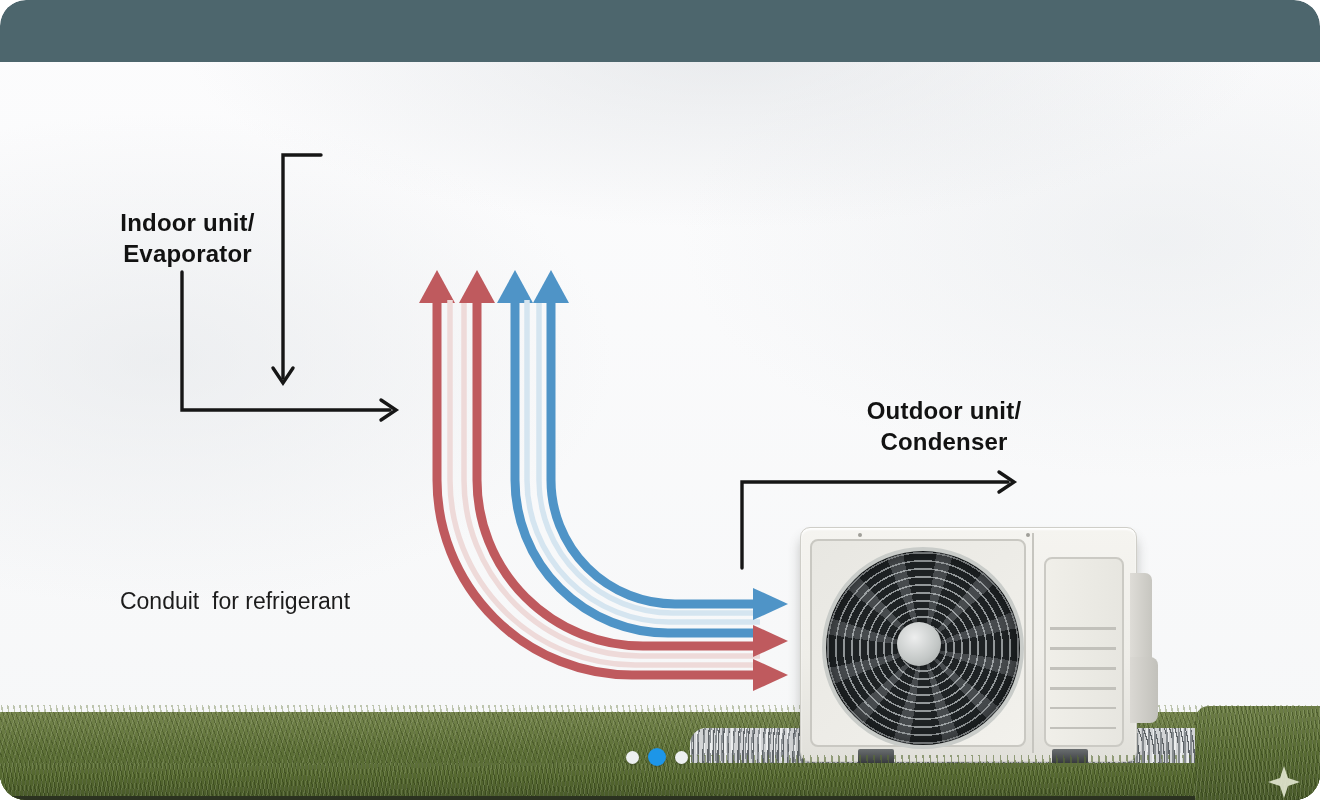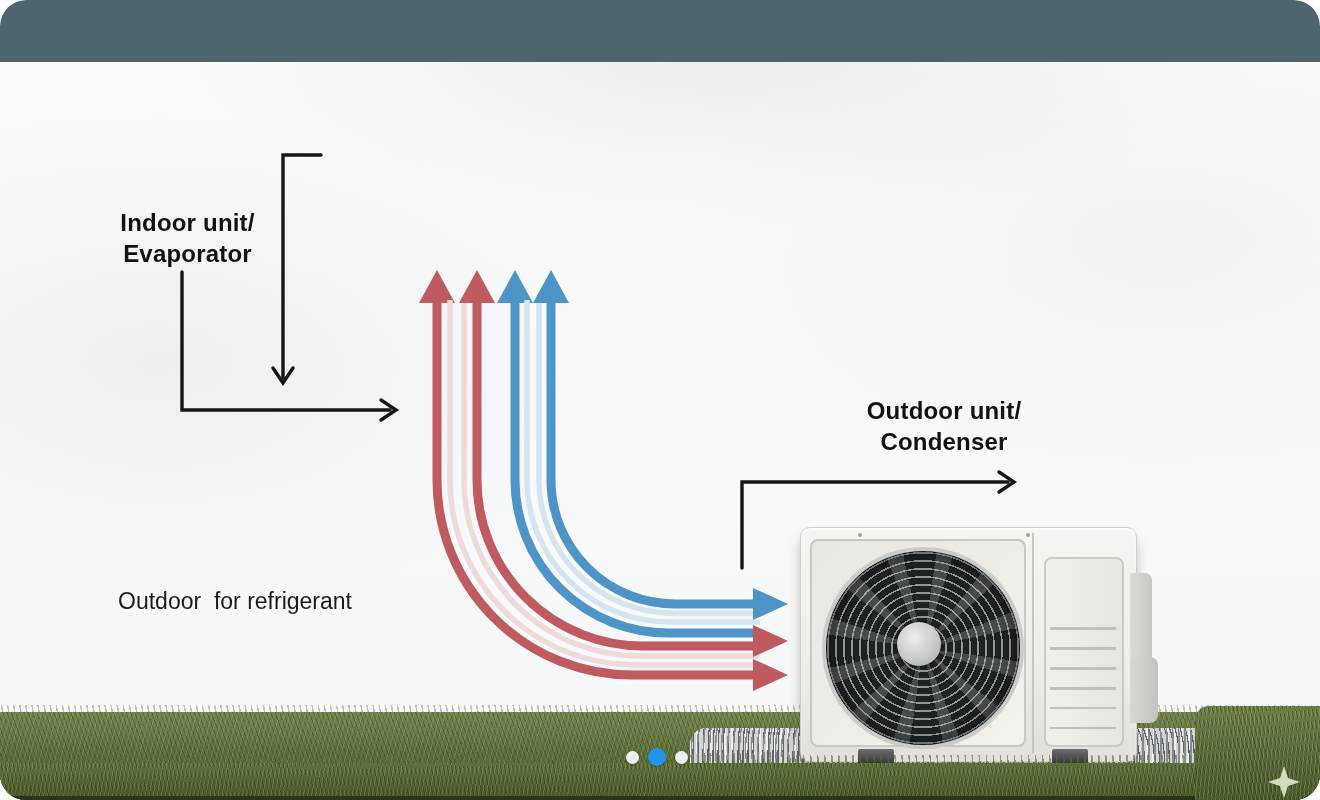--- a/index.html
+++ b/index.html
@@ -172,21 +172,21 @@
 
   <div class="lbl bold" id="indoor-label">
     <div>Indoor unit/</div>
     <div>Evaporator</div>
   </div>
   <div class="lbl bold" id="outdoor-label">
     <div>Outdoor unit/</div>
     <div>Condenser</div>
   </div>
   <div class="lbl reg" id="conduit-label">
-    <div>Outdoor  for refrigerant</div>
+    <div>Conduit  for refrigerant</div>
   </div>
 
   <div class="dots" id="dots">
       <span class="dot" style="width: 13px; height: 13px; background: rgb(237, 240, 240);"></span>
       <span class="dot" style="width: 18px; height: 18px; background: rgb(29, 150, 232);"></span>
       <span class="dot" style="width: 13px; height: 13px; background: rgb(237, 240, 240);"></span>
     </div>
 
   <svg class="sparkle" id="sparkle" viewBox="0 0 32 32">
     <path d="M16 0 L20 12 L32 16 L20 20 L16 32 L12 20 L0 16 L12 12 Z" fill="#e3e8d1" opacity="0.9"></path>

